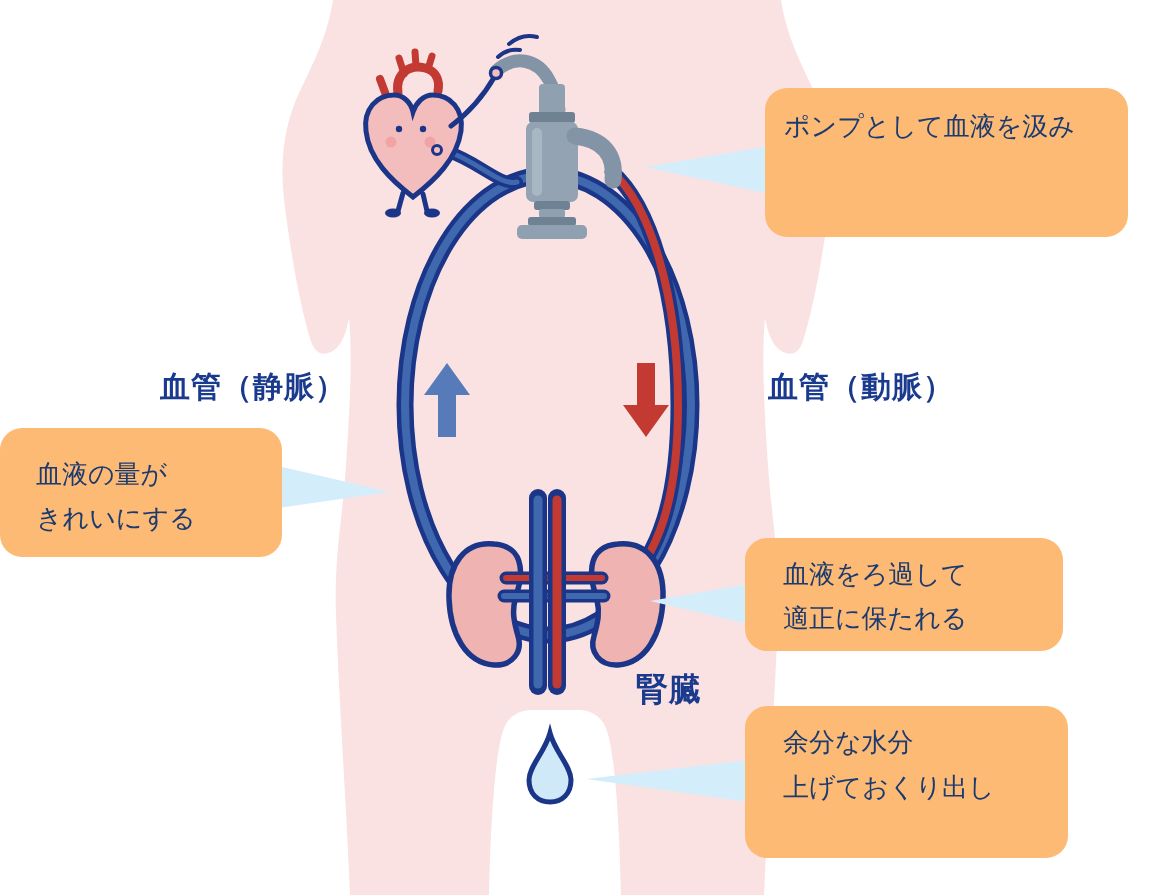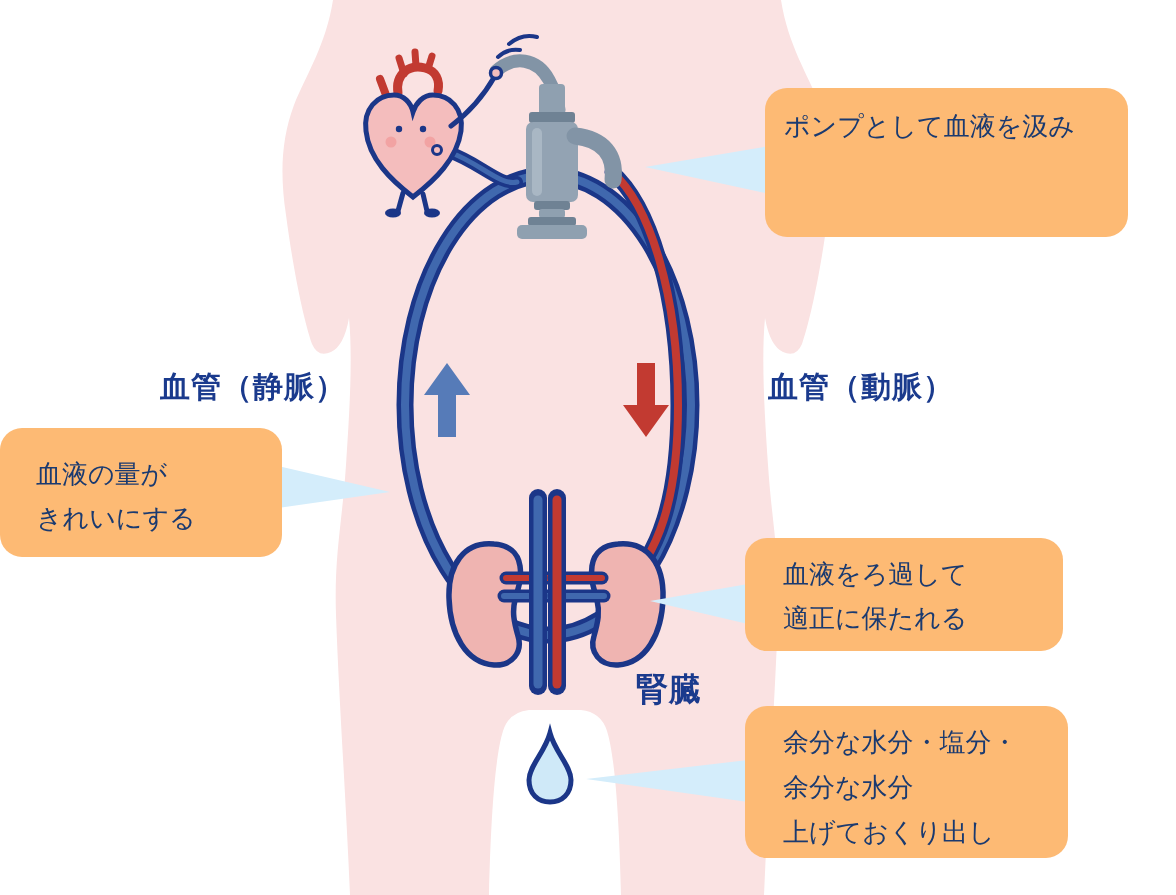--- a/index.html
+++ b/index.html
@@ -147,21 +147,20 @@
     <div class="line">血液の量が</div>
     <div class="line">きれいにする</div>
   </div>
 
   <div class="callout" style="left:745px;top:538px;width:318px;height:113px;padding:14px 20px 0 38px;line-height:44px;">
     <div class="line">血液をろ過して</div>
     <div class="line">適正に保たれる</div>
   </div>
 
   <div class="callout" style="left:745px;top:706px;width:323px;height:152px;padding:14px 20px 0 38px;line-height:45px;">
-    <div class="line">余分な水分・塩分・</div>
     <div class="line">余分な水分</div>
     <div class="line">上げておくり出し</div>
   </div>
 
   <div class="vessel-label" style="left:160px;top:367px;">血管（静脈）</div>
   <div class="vessel-label" style="left:745px;top:367px;margin-left:23px;">血管（動脈）</div>
   <div class="vessel-label" style="left:636px;top:640px;font-size:32px;margin-top:28px;">腎臓</div>
 
 </div>
 

